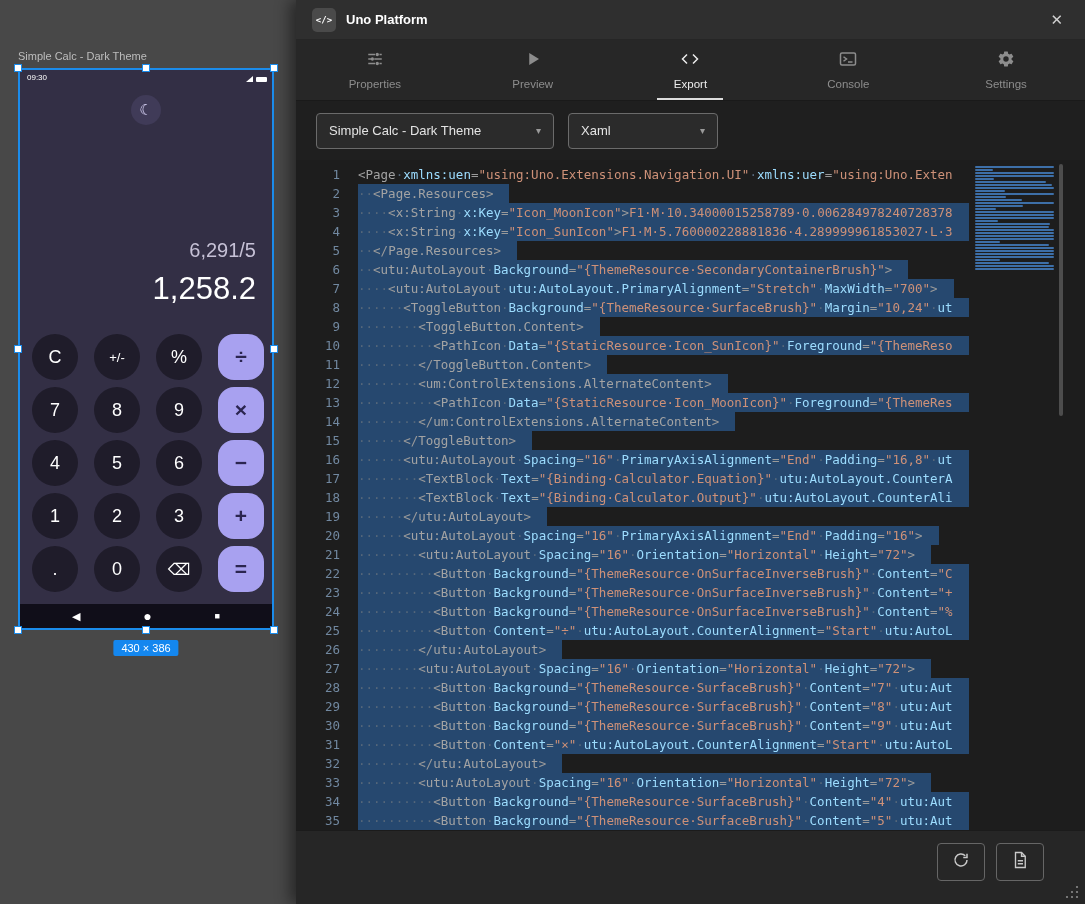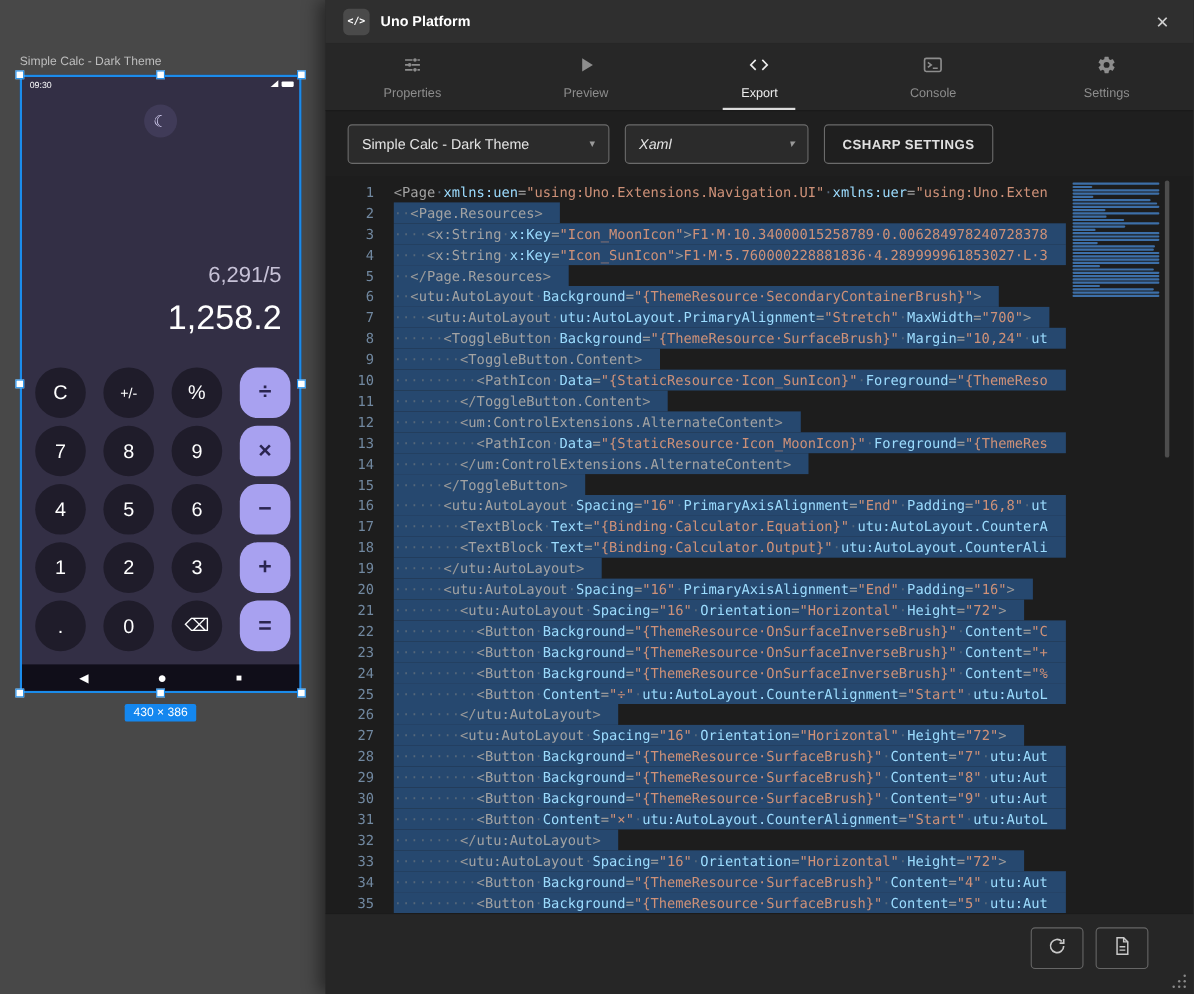--- a/index.html
+++ b/index.html
@@ -4,21 +4,21 @@
 <style>
   html,body{margin:0;padding:0;background:#2a2a2a;}
   .stage{position:relative;width:1085px;height:904px;background:#484848;overflow:hidden;
          font-family:"Liberation Sans",sans-serif;-webkit-font-smoothing:antialiased;}
 
   
   .artboard-label{position:absolute;left:18px;top:50px;font-size:11px;color:#bdbdbd;}
   .phone{position:absolute;left:18px;top:68px;width:256px;height:562px;box-sizing:border-box;
          border:2px solid #1b8ceb;background:#332f45;}
   .statusbar{position:absolute;top:3px;left:7px;right:5px;display:flex;justify-content:space-between;
-             align-items:flex-start;color:#fff;font-size:8px;gap:36px;}
+             align-items:flex-end;color:#fff;font-size:8px;gap:36px;}
   .status-icons{display:flex;align-items:center;gap:3px;}
   .sig{width:0;height:0;border-left:7px solid transparent;border-bottom:6px solid #fff;}
   .bat{width:11px;height:5px;background:#fff;border-radius:1px;}
   .moon-btn{position:absolute;top:25px;left:50%;transform:translateX(-50%);width:30px;height:30px;
             border-radius:50%;background:#403b58;display:flex;align-items:center;justify-content:center;
             color:#d9d4f7;font-size:15px;}
   .equation{position:absolute;right:16px;top:169px;font-size:20px;color:#c6c1d6;}
   .output{position:absolute;right:16px;top:201px;font-size:31px;color:#ffffff;}
   .keypad{position:absolute;left:12px;top:264px;display:grid;grid-template-columns:repeat(4,46px);
           column-gap:16px;row-gap:7px;}
@@ -55,21 +55,21 @@
   .tab.active{color:#ececec;}
   .tab-underline{position:absolute;bottom:0;left:50%;transform:translateX(-50%);width:66px;height:2px;
                  background:#dcdcdc;}
   .toolbar{height:60px;background:#1f1f1f;display:flex;align-items:center;padding:0 20px;gap:14px;
            border-top:1px solid #1a1a1a;box-sizing:border-box;}
   .select{height:36px;border:1px solid #6b6b6b;border-radius:4px;background:#2b2b2b;color:#e4e4e4;
           font-size:13px;display:flex;align-items:center;justify-content:space-between;
           padding:0 12px;box-sizing:border-box;}
   .select .chev{color:#9a9a9a;font-size:10px;margin-left:12px;}
   .sel-page{width:238px;}
-  .sel-format{width:167px;font-style:italic;}
+  .sel-format{width:150px;}
   .btn-outline{height:36px;border:1px solid #6b6b6b;border-radius:4px;color:#e0e0e0;font-size:12px;
                letter-spacing:.4px;display:flex;align-items:center;padding:0 16px;background:transparent;
                box-sizing:border-box;font-weight:bold;}
 
   
   .editor{position:absolute;top:160px;left:0;right:0;height:670px;background:#1d1d1d;overflow:hidden;
           font-family:"DejaVu Sans Mono",monospace;font-size:12.5px;line-height:19px;}
   .gutter{position:absolute;left:0;top:5px;width:44px;text-align:right;color:#7188a0;}
   .gl{height:19px;}
   .code{position:absolute;left:62px;top:5px;white-space:pre;}
@@ -203,21 +203,20 @@
 
     <div class="toolbar">
       <div class="select sel-page">
         <span>Simple Calc - Dark Theme</span>
         <span class="chev">▾</span>
       </div>
       <div class="select sel-format">
         <span>Xaml</span>
         <span class="chev">▾</span>
       </div>
-      <div class="btn-outline">CSHARP SETTINGS</div>
     </div>
 
     <div class="editor">
       <div class="gutter">
           <div class="gl">1</div>
           <div class="gl">2</div>
           <div class="gl">3</div>
           <div class="gl">4</div>
           <div class="gl">5</div>
           <div class="gl">6</div>

